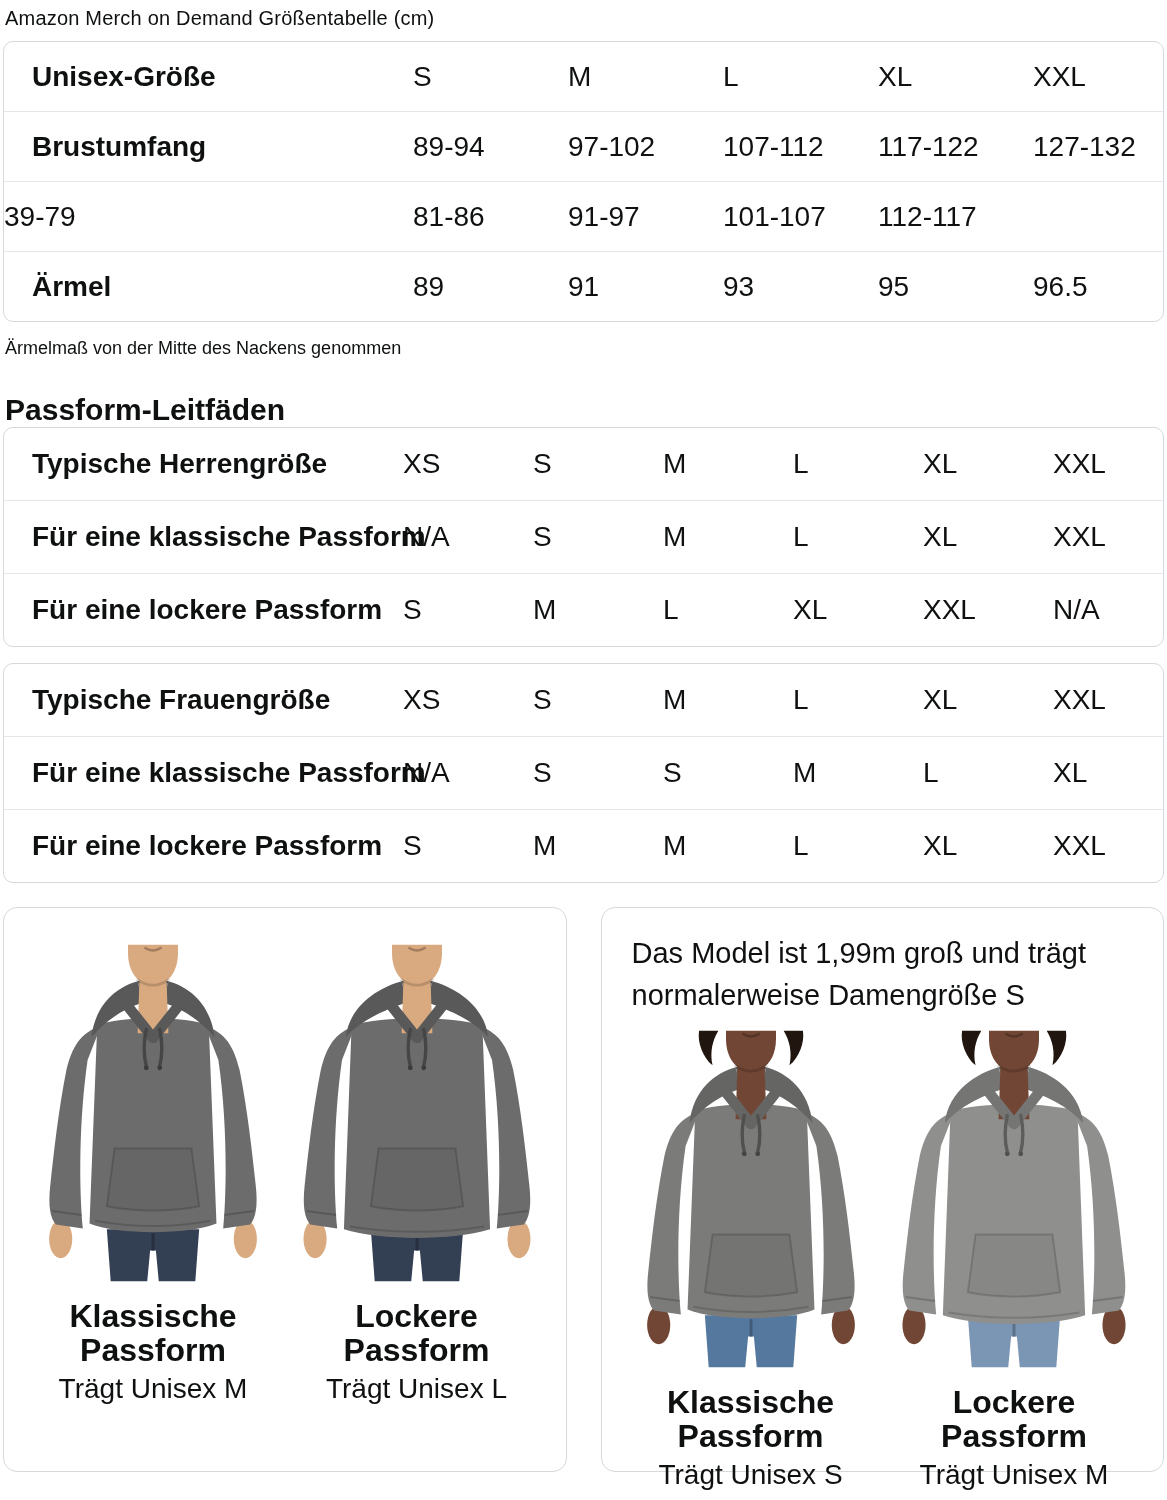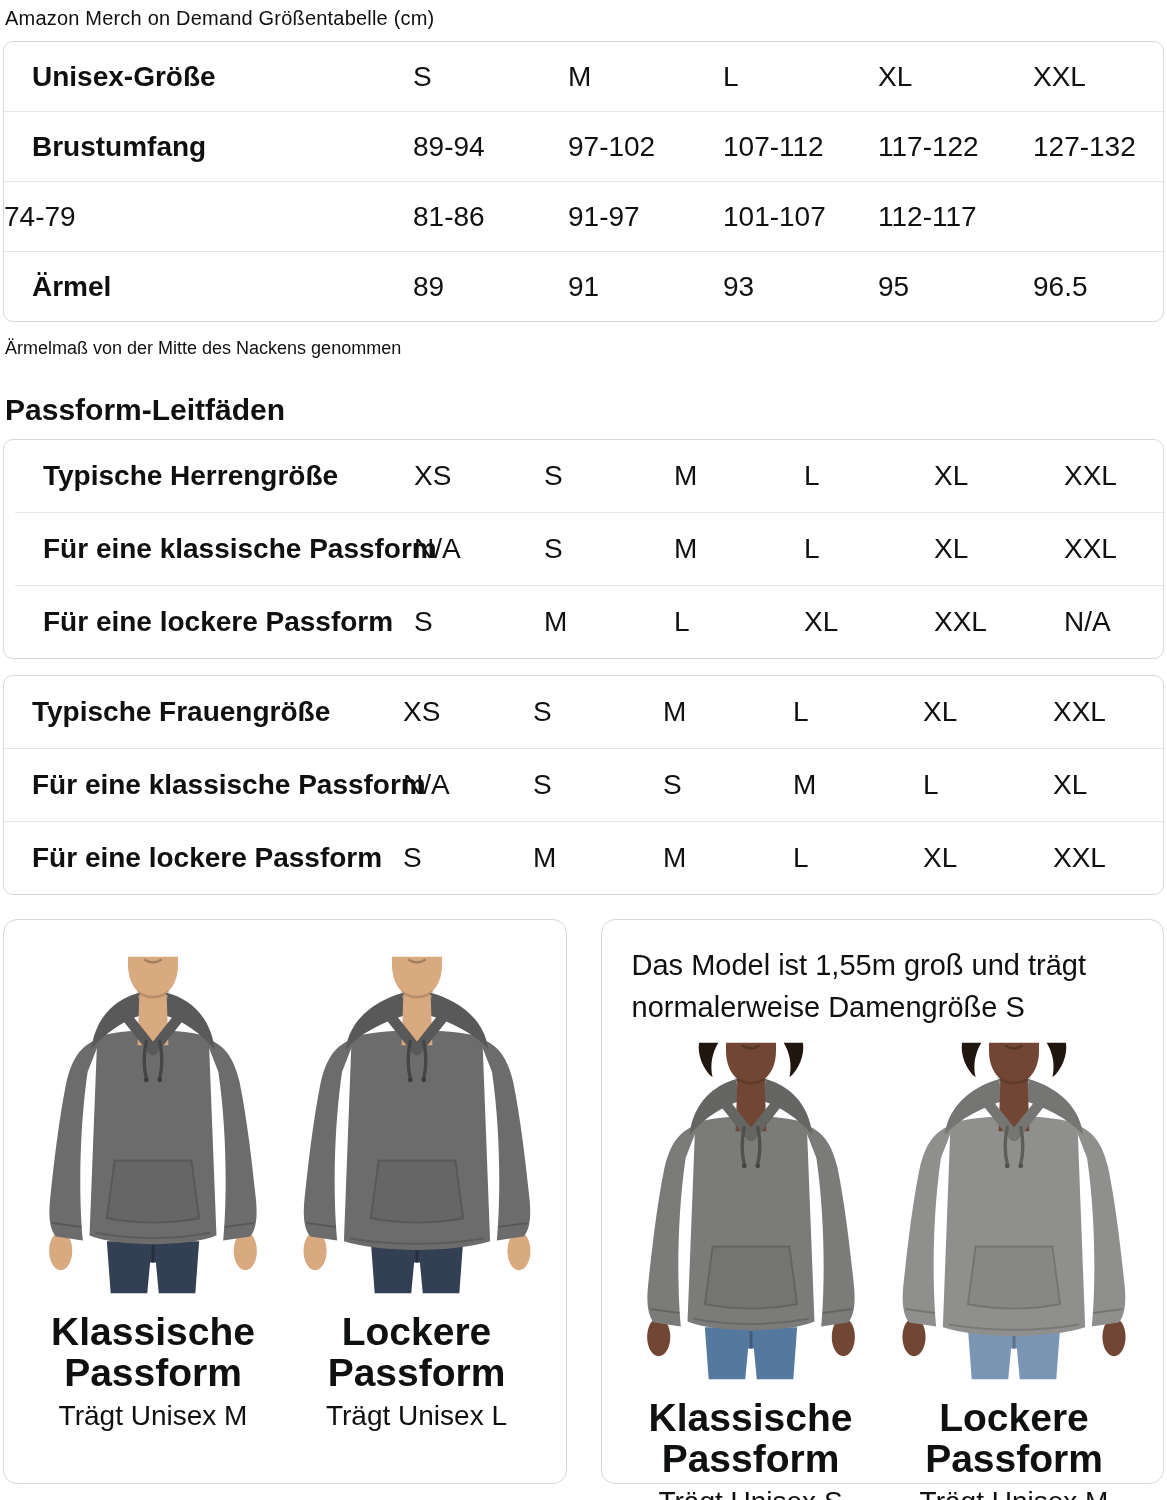--- a/index.html
+++ b/index.html
@@ -12,29 +12,29 @@
   .page-title{font-size:20px;font-weight:400;line-height:1.05;margin:4px 0 12px 2px;letter-spacing:.2px;}
   .tbl{border:1px solid #D5D9D9;border-radius:10px;background:#fff;overflow:hidden;}
   .tbl .row{display:grid;align-items:center;border-top:1px solid #E4E7E7;}
   .tbl .row:first-child{border-top:none;}
   .tbl-size .row{grid-template-columns:409px 155px 155px 155px 155px 1fr;height:69px;}
   .tbl-fit  .row{grid-template-columns:399px 130px 130px 130px 130px 130px 1fr;height:72px;}
   .row .lbl{font-weight:700;padding-left:28px;font-size:28px;white-space:nowrap;}
   .row .val{font-size:28px;white-space:nowrap;}
   .note{font-size:18px;margin:16px 0 0 2px;line-height:1.2;}
   .section-title{font-size:30px;font-weight:700;line-height:1.05;margin:34px 0 0 2px;}
-  .mt14{margin-top:14px;padding-left:11px;}
+  .mt14{margin-top:2px;}
   .mt16{margin-top:16px;}
   .cards{display:flex;gap:34px;margin-top:24px;}
   .card{flex:1;border:1px solid #D5D9D9;border-radius:14px;padding:22px 24px 16px 24px;height:565px;box-sizing:border-box;background:#fff;}
   .card-desc{font-size:29px;line-height:42px;margin:2px 0 0 6px;}
   .figs{display:flex;justify-content:space-between;margin-top:8px;}
   .fig{width:250px;text-align:center;}
   .fig svg{display:block;}
-  .fig-title{font-size:39px;font-weight:700;margin-top:12px;line-height:1.05;}
+  .fig-title{font-size:32px;font-weight:700;margin-top:12px;line-height:1.05;}
   .fig-sub{font-size:28px;margin-top:7px;line-height:1.05;}
 </style>
 </head>
 <body>
 
 <div class="wrap">
 
   <h1 class="page-title">Amazon Merch on Demand Größentabelle (cm)</h1>
 
   <div class="tbl tbl-size" id="sizeTable">
@@ -48,21 +48,21 @@
       </div>
       <div class="row">
         <div class="lbl">Brustumfang</div>
         <div class="val">89-94</div>
         <div class="val">97-102</div>
         <div class="val">107-112</div>
         <div class="val">117-122</div>
         <div class="val">127-132</div>
       </div>
       <div class="row">
-        <div class="val">74-79</div>
+        <div class="val">39-79</div>
         <div class="val">81-86</div>
         <div class="val">91-97</div>
         <div class="val">101-107</div>
         <div class="val">112-117</div>
       </div>
       <div class="row">
         <div class="lbl">Ärmel</div>
         <div class="val">89</div>
         <div class="val">91</div>
         <div class="val">93</div>
@@ -195,21 +195,21 @@
                 <circle cx="123" cy="128" r="2.5" fill="#3b3b3b"></circle>
                 <circle cx="137" cy="128" r="2.5" fill="#3b3b3b"></circle>
               </svg>
             </div>
             <div class="fig-title">Lockere Passform</div>
             <div class="fig-sub">Trägt Unisex L</div>
           </div>
         </div>
       </div>
       <div class="card">
-        <p class="card-desc">Das Model ist 1,55m groß und trägt normalerweise Damengröße S</p>
+        <p class="card-desc">Das Model ist 1,99m groß und trägt normalerweise Damengröße S</p>
         <div class="figs">
           <div class="fig">
             <div>
               <svg width="250" height="350" viewBox="0 0 260 350" xmlns="http://www.w3.org/2000/svg">
                 <path d="M82 296 L178 296 L174 350 L136 350 L133 318 L127 318 L124 350 L86 350 Z" fill="#55789f"></path>
                 <path d="M130 300 L130 318" stroke="#405a77" stroke-width="3" fill="none"></path>
                 <ellipse cx="34" cy="306" rx="12" ry="20" fill="#714634"></ellipse>
                 <ellipse cx="226" cy="306" rx="12" ry="20" fill="#714634"></ellipse>
                 <path d="M72 84 C95 74,165 74,188 84 L196 290 C168 302,92 302,64 290 Z" fill="#7b7b79"></path>
                 <path d="M76 84 C54 92,46 106,40 130 C32 170,27 214,23 252 C21 272,23 284,29 291 L57 295 C53 252,53 182,62 120 Z" fill="#7b7b79"></path>

